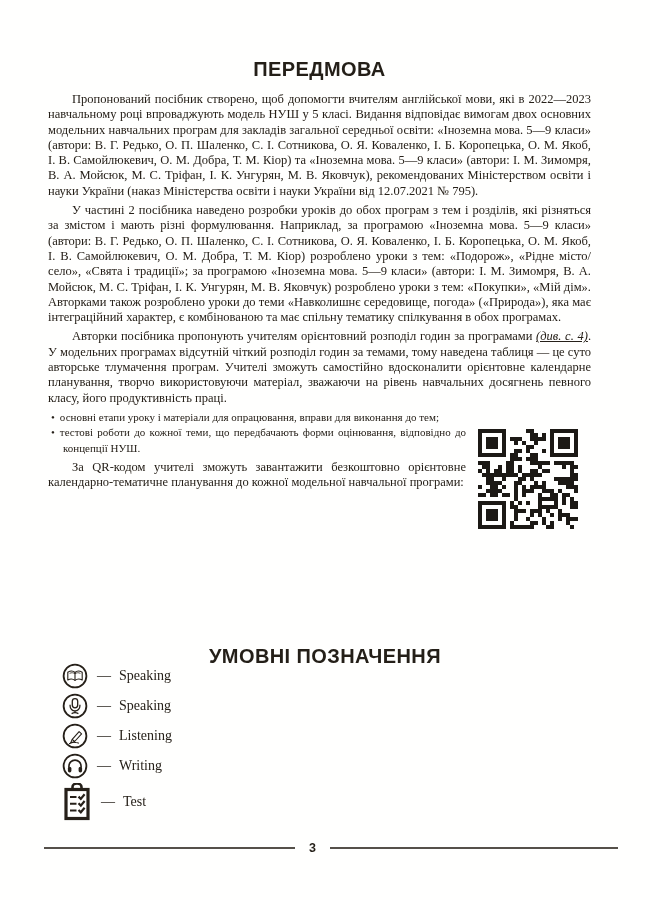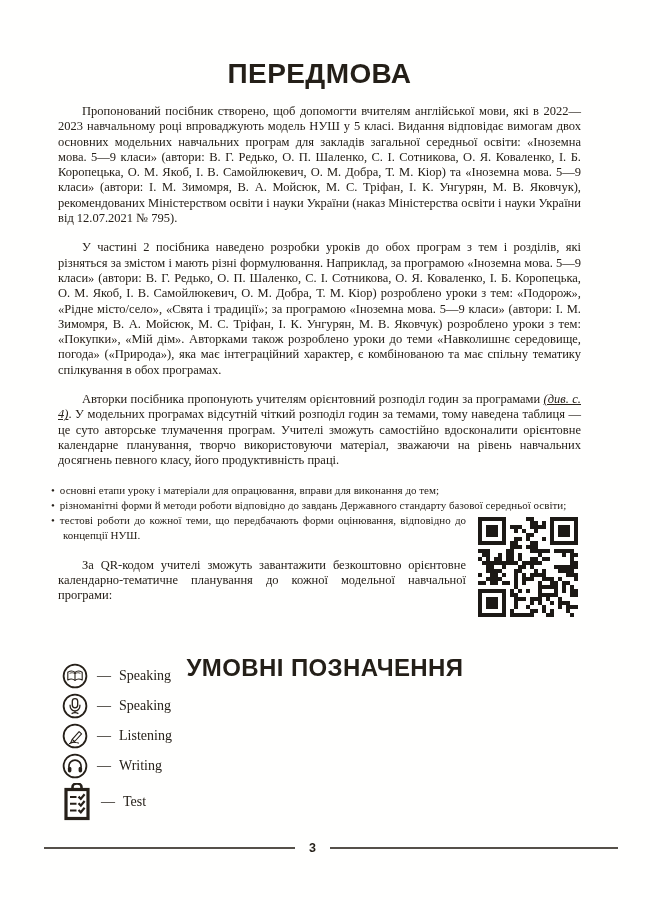--- a/index.html
+++ b/index.html
@@ -19,24 +19,24 @@
     top: 58px;
     width: 551px;
   }
   .main-title, .legend-title {
     font-family: "Liberation Sans", "DejaVu Sans", sans-serif;
     font-weight: 700;
     text-align: center;
     color: #241f18;
     letter-spacing: 0.4px;
   }
-  .main-title { font-size: 28px; margin: 0 0 11px 0; }
-  .legend-title { font-size: 24px; margin: 16px; }
+  .main-title { font-size: 20px; margin: 0 0 11px 0; }
+  .legend-title { font-size: 20px; margin: 7px; }
   p.body {
-    margin: 14px;
+    margin: 4px;
     font-size: 12.5px;
     line-height: 15.3px;
     text-align: justify;
   }
   .indent { text-indent: 24px; }
   .it { font-style: italic; text-decoration: underline; }
   .bullet {
     font-size: 11px;
     line-height: 15.3px;
     text-align: justify;
@@ -97,21 +97,20 @@
 <div class="page">
   <div class="content">
     <h1 class="main-title">ПЕРЕДМОВА</h1>
 
     <p class="body indent">Пропонований посібник створено, щоб допомогти вчителям англійської мови, які в 2022—2023 навчальному році впроваджують модель НУШ у 5 класі. Видання відповідає вимогам двох основних модельних навчальних програм для закладів загальної середньої освіти: «Іноземна мова. 5—9 класи» (автори: В. Г. Редько, О. П. Шаленко, С. І. Сотникова, О. Я. Коваленко, І. Б. Коропецька, О. М. Якоб, І. В. Самойлюкевич, О. М. Добра, Т. М. Кіор) та «Іноземна мова. 5—9 класи» (автори: І. М. Зимомря, В. А. Мойсюк, М. С. Тріфан, І. К. Унгурян, М. В. Яковчук), рекомендованих Міністерством освіти і науки України (наказ Міністерства освіти і науки України від 12.07.2021 № 795).</p>
     <p class="body indent">У частині 2 посібника наведено розробки уроків до обох програм з тем і розділів, які різняться за змістом і мають різні формулювання. Наприклад, за програмою «Іноземна мова. 5—9 класи» (автори: В. Г. Редько, О. П. Шаленко, С. І. Сотникова, О. Я. Коваленко, І. Б. Коропецька, О. М. Якоб, І. В. Самойлюкевич, О. М. Добра, Т. М. Кіор) розроблено уроки з тем: «Подорож», «Рідне місто/село», «Свята і традиції»; за програмою «Іноземна мова. 5—9 класи» (автори: І. М. Зимомря, В. А. Мойсюк, М. С. Тріфан, І. К. Унгурян, М. В. Яковчук) розроблено уроки з тем: «Покупки», «Мій дім». Авторками також розроблено уроки до теми «Навколишнє середовище, погода» («Природа»), яка має інтеграційний характер, є комбінованою та має спільну тематику спілкування в обох програмах.</p>
     <p class="body indent"><span>Авторки посібника пропонують учителям орієнтовний розподіл годин за програмами </span><span class="it">(див. с. 4)</span><span>. У модельних програмах відсутній чіткий розподіл годин за темами, тому наведена таблиця — це суто авторське тлумачення програм. Учителі зможуть самостійно вдосконалити орієнтовне календарне планування, творчо використовуючи матеріал, зважаючи на рівень навчальних досягнень певного класу, його продуктивність праці.</span></p>
 
 
     <div class="bullet"><span class="dot">•</span><span>основні етапи уроку і матеріали для опрацювання, вправи для виконання до тем;</span></div>
-    <div class="bullet"><span class="dot">•</span><span>різноманітні форми й методи роботи відповідно до завдань Державного стандарту базової середньої освіти;</span></div>
 
     <div class="qr-section">
       <div class="qr-wrap">
         <svg id="qr-svg" viewBox="0 0 100 104">
             <path d="M48 2h4v4h-4zM52 2h4v4h-4zM52 6h4v4h-4zM56 6h4v4h-4zM64 6h4v4h-4zM32 10h4v4h-4zM36 10h4v4h-4zM40 10h4v4h-4zM52 10h4v4h-4zM56 10h4v4h-4zM60 10h4v4h-4zM64 10h4v4h-4zM36 14h4v4h-4zM44 14h4v4h-4zM56 14h4v4h-4zM48 18h4v4h-4zM52 18h4v4h-4zM36 22h4v4h-4zM40 22h4v4h-4zM48 22h4v4h-4zM64 22h4v4h-4zM32 26h4v4h-4zM36 26h4v4h-4zM52 26h4v4h-4zM56 26h4v4h-4zM32 30h4v4h-4zM36 30h4v4h-4zM40 30h4v4h-4zM48 30h4v4h-4zM52 30h4v4h-4zM56 30h4v4h-4zM0 34h4v4h-4zM4 34h4v4h-4zM8 34h4v4h-4zM28 34h4v4h-4zM32 34h4v4h-4zM52 34h4v4h-4zM56 34h4v4h-4zM60 34h4v4h-4zM64 34h4v4h-4zM68 34h4v4h-4zM76 34h4v4h-4zM80 34h4v4h-4zM84 34h4v4h-4zM88 34h4v4h-4zM92 34h4v4h-4zM4 38h4v4h-4zM8 38h4v4h-4zM20 38h4v4h-4zM28 38h4v4h-4zM32 38h4v4h-4zM40 38h4v4h-4zM60 38h4v4h-4zM84 38h4v4h-4zM92 38h4v4h-4zM96 38h4v4h-4zM0 42h4v4h-4zM8 42h4v4h-4zM16 42h4v4h-4zM20 42h4v4h-4zM28 42h4v4h-4zM32 42h4v4h-4zM40 42h4v4h-4zM52 42h4v4h-4zM56 42h4v4h-4zM64 42h4v4h-4zM68 42h4v4h-4zM92 42h4v4h-4zM4 46h4v4h-4zM8 46h4v4h-4zM12 46h4v4h-4zM16 46h4v4h-4zM20 46h4v4h-4zM24 46h4v4h-4zM28 46h4v4h-4zM32 46h4v4h-4zM36 46h4v4h-4zM44 46h4v4h-4zM48 46h4v4h-4zM52 46h4v4h-4zM56 46h4v4h-4zM60 46h4v4h-4zM92 46h4v4h-4zM96 46h4v4h-4zM8 50h4v4h-4zM12 50h4v4h-4zM24 50h4v4h-4zM40 50h4v4h-4zM44 50h4v4h-4zM52 50h4v4h-4zM76 50h4v4h-4zM80 50h4v4h-4zM84 50h4v4h-4zM88 50h4v4h-4zM92 50h4v4h-4zM96 50h4v4h-4zM8 54h4v4h-4zM12 54h4v4h-4zM16 54h4v4h-4zM20 54h4v4h-4zM36 54h4v4h-4zM40 54h4v4h-4zM56 54h4v4h-4zM64 54h4v4h-4zM80 54h4v4h-4zM84 54h4v4h-4zM88 54h4v4h-4zM92 54h4v4h-4zM0 58h4v4h-4zM12 58h4v4h-4zM16 58h4v4h-4zM24 58h4v4h-4zM36 58h4v4h-4zM44 58h4v4h-4zM52 58h4v4h-4zM56 58h4v4h-4zM60 58h4v4h-4zM64 58h4v4h-4zM88 58h4v4h-4zM92 58h4v4h-4zM96 58h4v4h-4zM8 62h4v4h-4zM12 62h4v4h-4zM16 62h4v4h-4zM20 62h4v4h-4zM36 62h4v4h-4zM44 62h4v4h-4zM48 62h4v4h-4zM52 62h4v4h-4zM64 62h4v4h-4zM68 62h4v4h-4zM72 62h4v4h-4zM80 62h4v4h-4zM96 62h4v4h-4zM0 66h4v4h-4zM4 66h4v4h-4zM12 66h4v4h-4zM16 66h4v4h-4zM24 66h4v4h-4zM28 66h4v4h-4zM36 66h4v4h-4zM44 66h4v4h-4zM60 66h4v4h-4zM72 66h4v4h-4zM76 66h4v4h-4zM84 66h4v4h-4zM88 66h4v4h-4zM36 70h4v4h-4zM60 70h4v4h-4zM64 70h4v4h-4zM68 70h4v4h-4zM72 70h4v4h-4zM76 70h4v4h-4zM84 70h4v4h-4zM92 70h4v4h-4zM32 74h4v4h-4zM40 74h4v4h-4zM48 74h4v4h-4zM60 74h4v4h-4zM76 74h4v4h-4zM84 74h4v4h-4zM92 74h4v4h-4zM96 74h4v4h-4zM32 78h4v4h-4zM36 78h4v4h-4zM60 78h4v4h-4zM64 78h4v4h-4zM68 78h4v4h-4zM72 78h4v4h-4zM76 78h4v4h-4zM92 78h4v4h-4zM96 78h4v4h-4zM36 82h4v4h-4zM40 82h4v4h-4zM44 82h4v4h-4zM52 82h4v4h-4zM56 82h4v4h-4zM60 82h4v4h-4zM68 82h4v4h-4zM80 82h4v4h-4zM36 86h4v4h-4zM52 86h4v4h-4zM60 86h4v4h-4zM72 86h4v4h-4zM80 86h4v4h-4zM84 86h4v4h-4zM88 86h4v4h-4zM36 90h4v4h-4zM48 90h4v4h-4zM64 90h4v4h-4zM80 90h4v4h-4zM88 90h4v4h-4zM92 90h4v4h-4zM96 90h4v4h-4zM32 94h4v4h-4zM52 94h4v4h-4zM56 94h4v4h-4zM64 94h4v4h-4zM72 94h4v4h-4zM88 94h4v4h-4zM32 98h4v4h-4zM36 98h4v4h-4zM40 98h4v4h-4zM44 98h4v4h-4zM48 98h4v4h-4zM52 98h4v4h-4zM68 98h4v4h-4zM72 98h4v4h-4zM92 98h4v4h-4z" fill="#1c1915"></path>
             <path d="M0 2h28v28h-28z M4 6h20v20h-20zM72 2h28v28h-28z M76 6h20v20h-20zM0 74h28v28h-28z M4 78h20v20h-20z" fill="#1c1915" fill-rule="evenodd"></path>
             <path d="M8 10h12v12h-12zM80 10h12v12h-12zM8 82h12v12h-12z" fill="#1c1915"></path>
           </svg>
       </div>
       <div class="bullet"><span class="dot">•</span><span>тестові роботи до кожної теми, що передбачають форми оцінювання, відповідно до концепції НУШ.</span></div>

